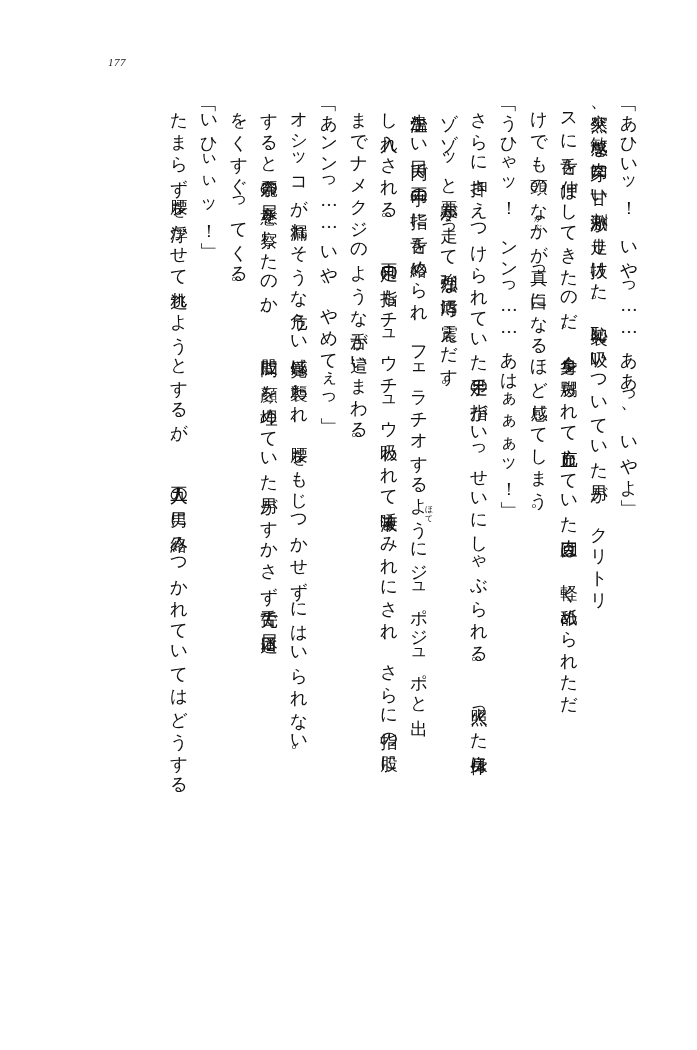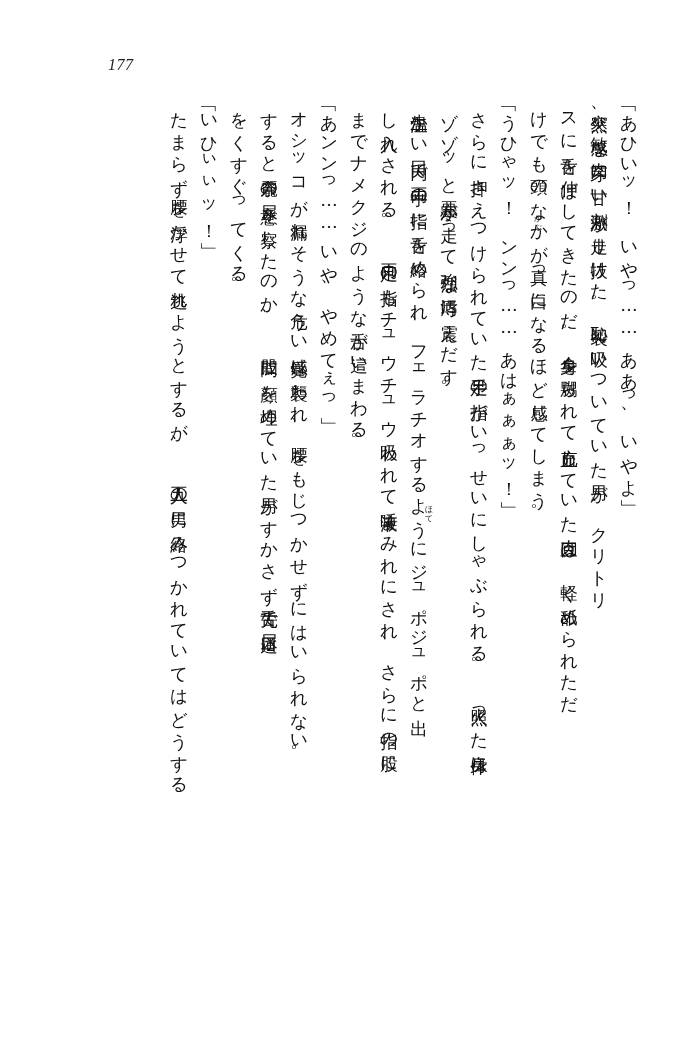--- a/index.html
+++ b/index.html
@@ -15,21 +15,21 @@
     position: relative;
     width: 697px;
     height: 1050px;
     background: #ffffff;
     overflow: hidden;
   }
   #page-number {
     position: absolute;
     top: 56px;
     left: 108px;
-    font-size: 16px;
+    font-size: 11px;
     font-style: italic;
     font-family: "Liberation Serif", "DejaVu Serif", serif;
     color: #222;
     letter-spacing: 0.5px;
     text-align: center;
   }
   #text-block {
     position: absolute;
     top: 100px;
     right: 60px;

